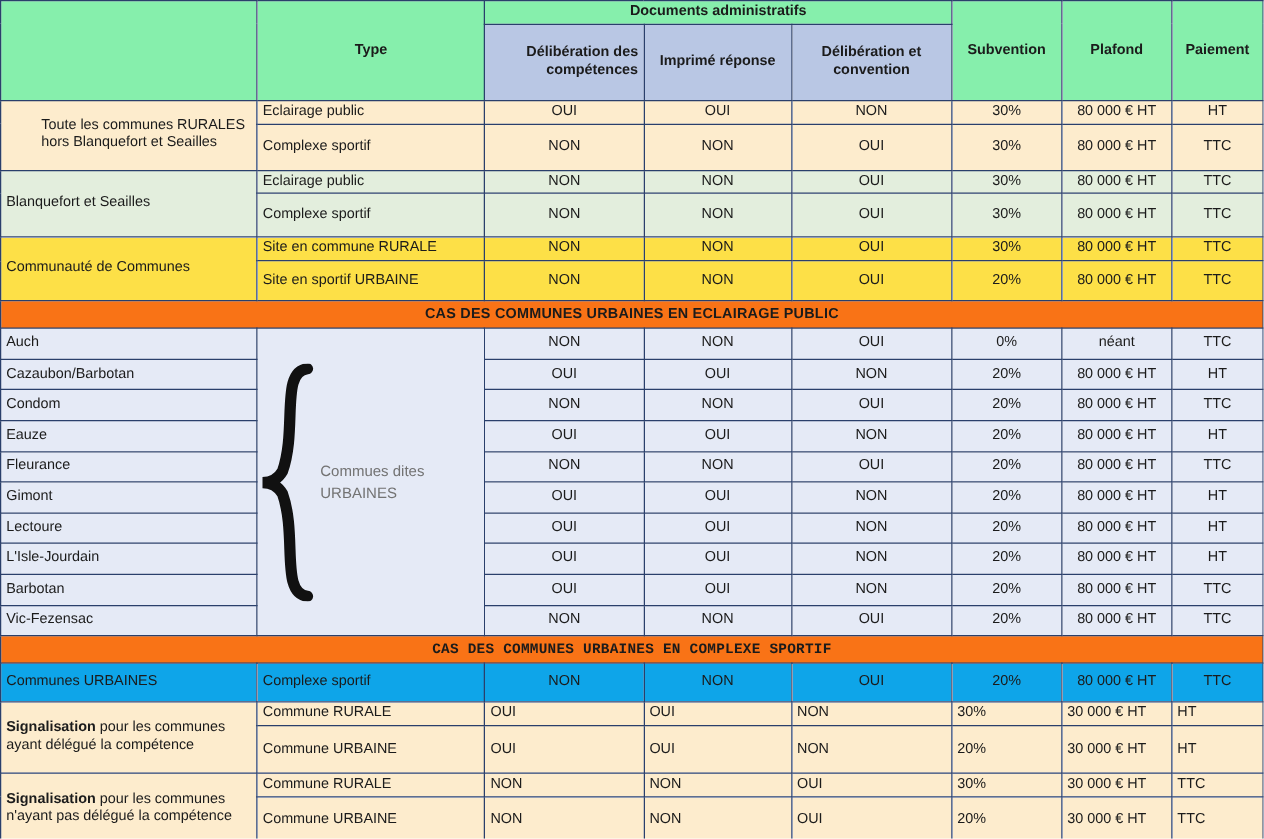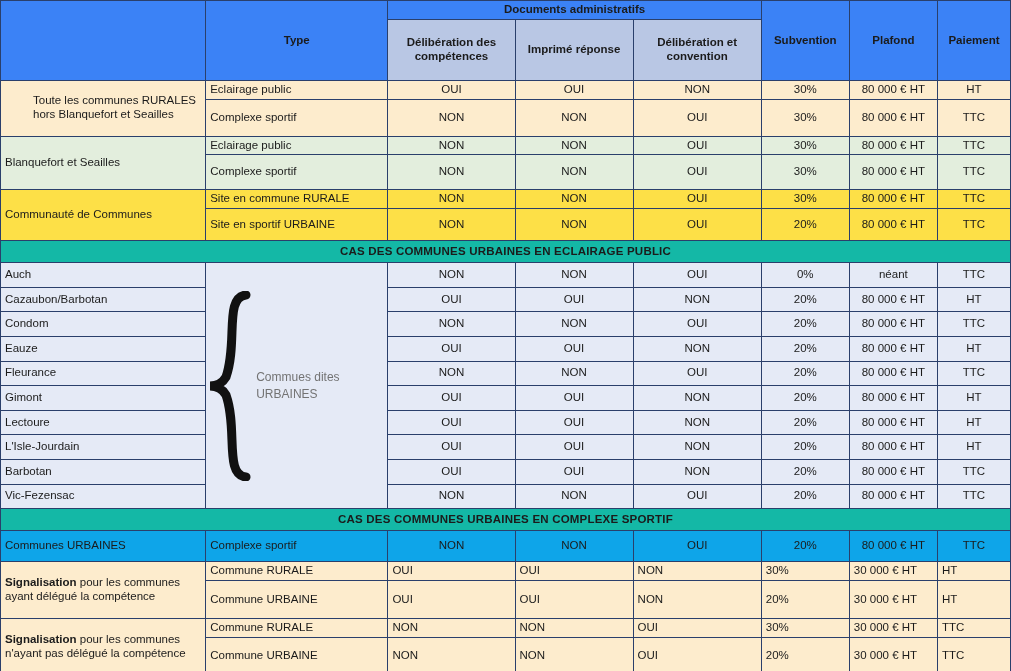--- a/index.html
+++ b/index.html
@@ -8,31 +8,31 @@
   table.main{border-collapse:collapse;table-layout:fixed;width:1011px;}
   table.main td, table.main th{
     border:1px solid #2a3f6b;
     font-size:11.5px;
     color:#1b1b1b;
     padding:2px 4px;
     vertical-align:middle;
     line-height:1.2;
     overflow:hidden;
   }
-  .hdr-blue{background:#3b82f6;color:#153a8a;font-weight:bold;text-align:center;}
+  .hdr-blue{background:#86efac;color:#153a8a;font-weight:bold;text-align:center;}
   .hdr-blue-dark{background:#b9c7e4;color:#1b3f94;font-weight:bold;text-align:center;}
   .c{text-align:center;}
   .l{text-align:left;}
   .cream{background:#fdeccd;}
   .green{background:#e3eedd;}
   .gray{background:#fde047;}
   .lblue{background:#e5eaf6;}
   .pink{background:#0ea5e9;}
-  .band{background:#14b8a6;color:#16306e;font-weight:bold;text-align:center;font-size:11.5px;letter-spacing:0.2px;}
-  .band-brown{border-top:2px solid #8a4b1c;border-bottom:2px solid #8a4b1c;}
+  .band{background:#f97316;color:#16306e;font-weight:bold;text-align:center;font-size:11.5px;letter-spacing:0.2px;}
+  .band-brown{border-top:2px solid #8a4b1c;border-bottom:2px solid #8a4b1c;font-family:Liberation Mono, monospace;}
   .brace-cell{background:#e5eaf6;position:relative;}
   .brace-wrap{position:relative;height:100%;display:flex;align-items:center;}
   .brace-svg{position:absolute;left:-8px;top:50%;transform:translateY(-50%);}
   .brace-text{margin-left:46px;font-size:12px;color:#737373;line-height:1.35;}
   .row-h-sm td{height:19.6px;padding-top:0;padding-bottom:0;}
   .bold{font-weight:bold;}
 </style>
 </head>
 <body>
 
@@ -52,21 +52,21 @@
 
     <tr>
       <td class="hdr-blue" rowspan="2"></td>
       <td class="hdr-blue" rowspan="2">Type</td>
       <td class="hdr-blue" colspan="3">Documents administratifs</td>
       <td class="hdr-blue" rowspan="2">Subvention</td>
       <td class="hdr-blue" rowspan="2">Plafond</td>
       <td class="hdr-blue" rowspan="2">Paiement</td>
     </tr>
     <tr>
-      <td class="hdr-blue-dark" style="height:56px;">Délibération des compétences</td>
+      <td class="hdr-blue-dark" style="height:56px;text-align:right;">Délibération des compétences</td>
       <td class="hdr-blue-dark">Imprimé réponse</td>
       <td class="hdr-blue-dark">Délibération et convention</td>
     </tr>
 
     <tr>
       <td class="cream l" rowspan="2" style="height:32px;padding-left:32px;">Toute les communes RURALES hors Blanquefort et Seailles</td>
       <td class="cream l">Eclairage public</td>
       <td class="cream c">OUI</td>
       <td class="cream c">OUI</td>
       <td class="cream c">NON</td>

